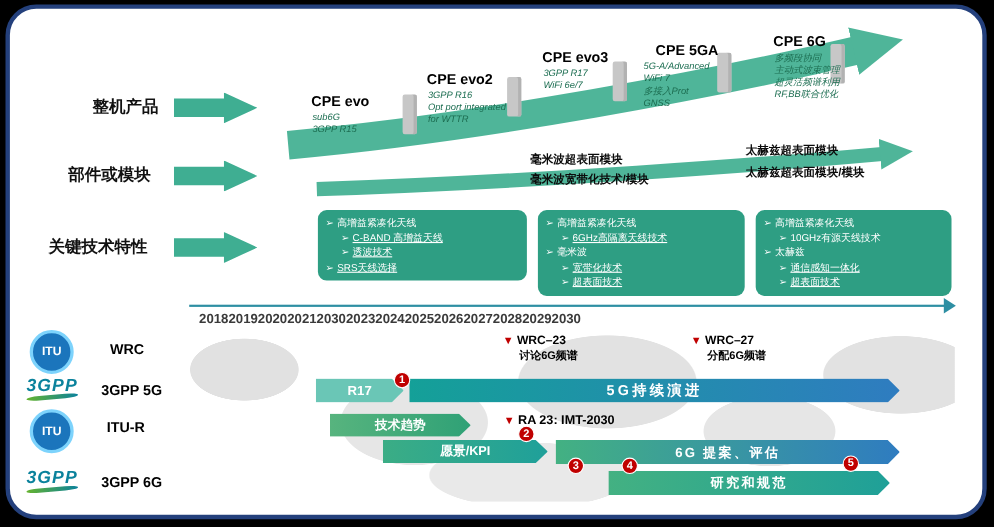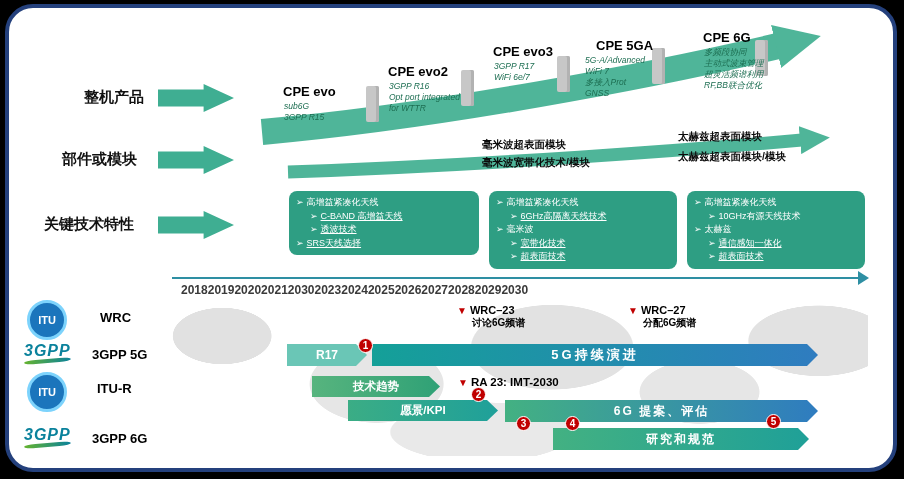--- a/index.html
+++ b/index.html
@@ -257,21 +257,21 @@
     <div class="desc">讨论6G频谱</div>
   </div>
   <div class="wrc-ev" style="left:628px;top:304px">
     <span class="tri">▼</span><span>WRC–27</span>
     <div class="desc">分配6G频谱</div>
   </div>
 
   <div class="bar bar-r17" style="left:287px;top:344px;width:80px">R17</div>
   <div class="bar bar-evo" style="left:372px;top:344px;width:446px">5G持续演进</div>
 
-  <div class="bar bar-trend" style="left:312px;top:376px;width:128px;height:21px">技术趋势</div>
+  <div class="bar bar-trend" style="left:300px;top:376px;width:128px;height:21px">技术趋势</div>
   <div class="ra" style="left:458px;top:376px">
     <span class="tri">▼</span><span>RA 23: IMT-2030</span>
   </div>
 
   <div class="bar bar-kpi" style="left:348px;top:400px;width:150px;height:21px">愿景/KPI</div>
   <div class="bar bar-prop" style="left:505px;top:400px;width:313px">6G 提案、评估</div>
 
   <div class="bar bar-res" style="left:553px;top:428px;width:256px">研究和规范</div>
 
   <div class="badge" style="left:358px;top:338px">1</div>

